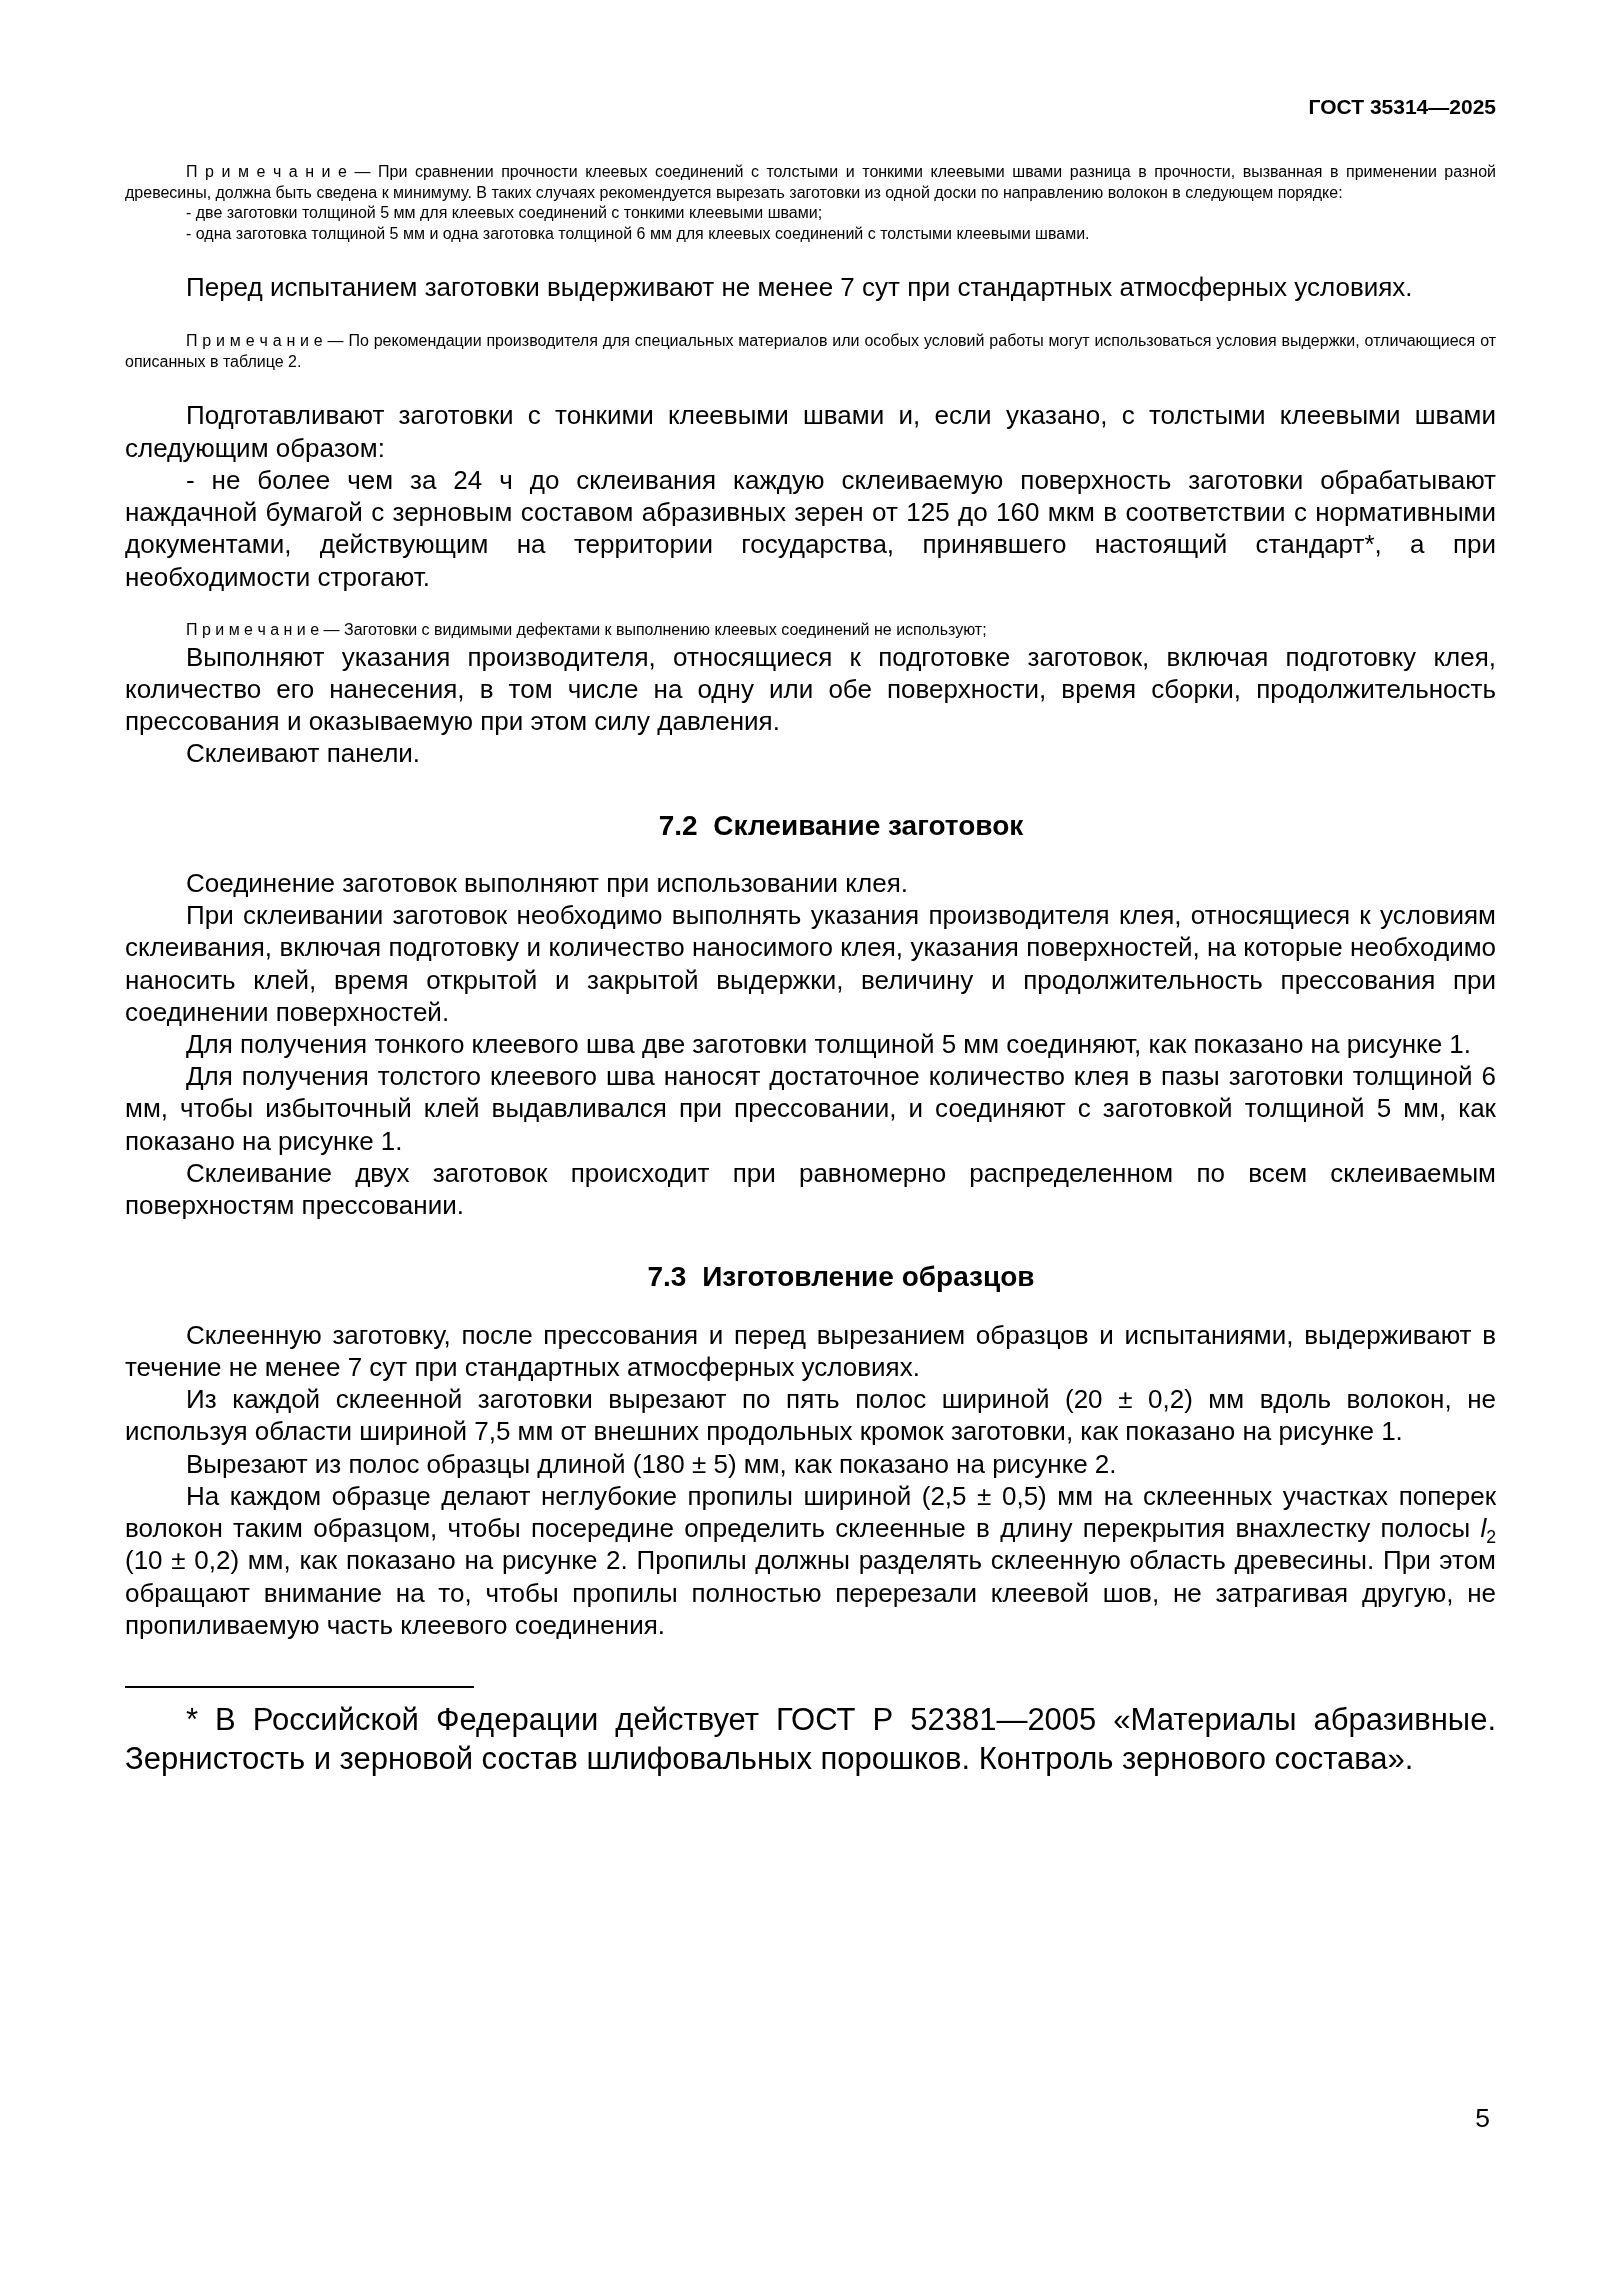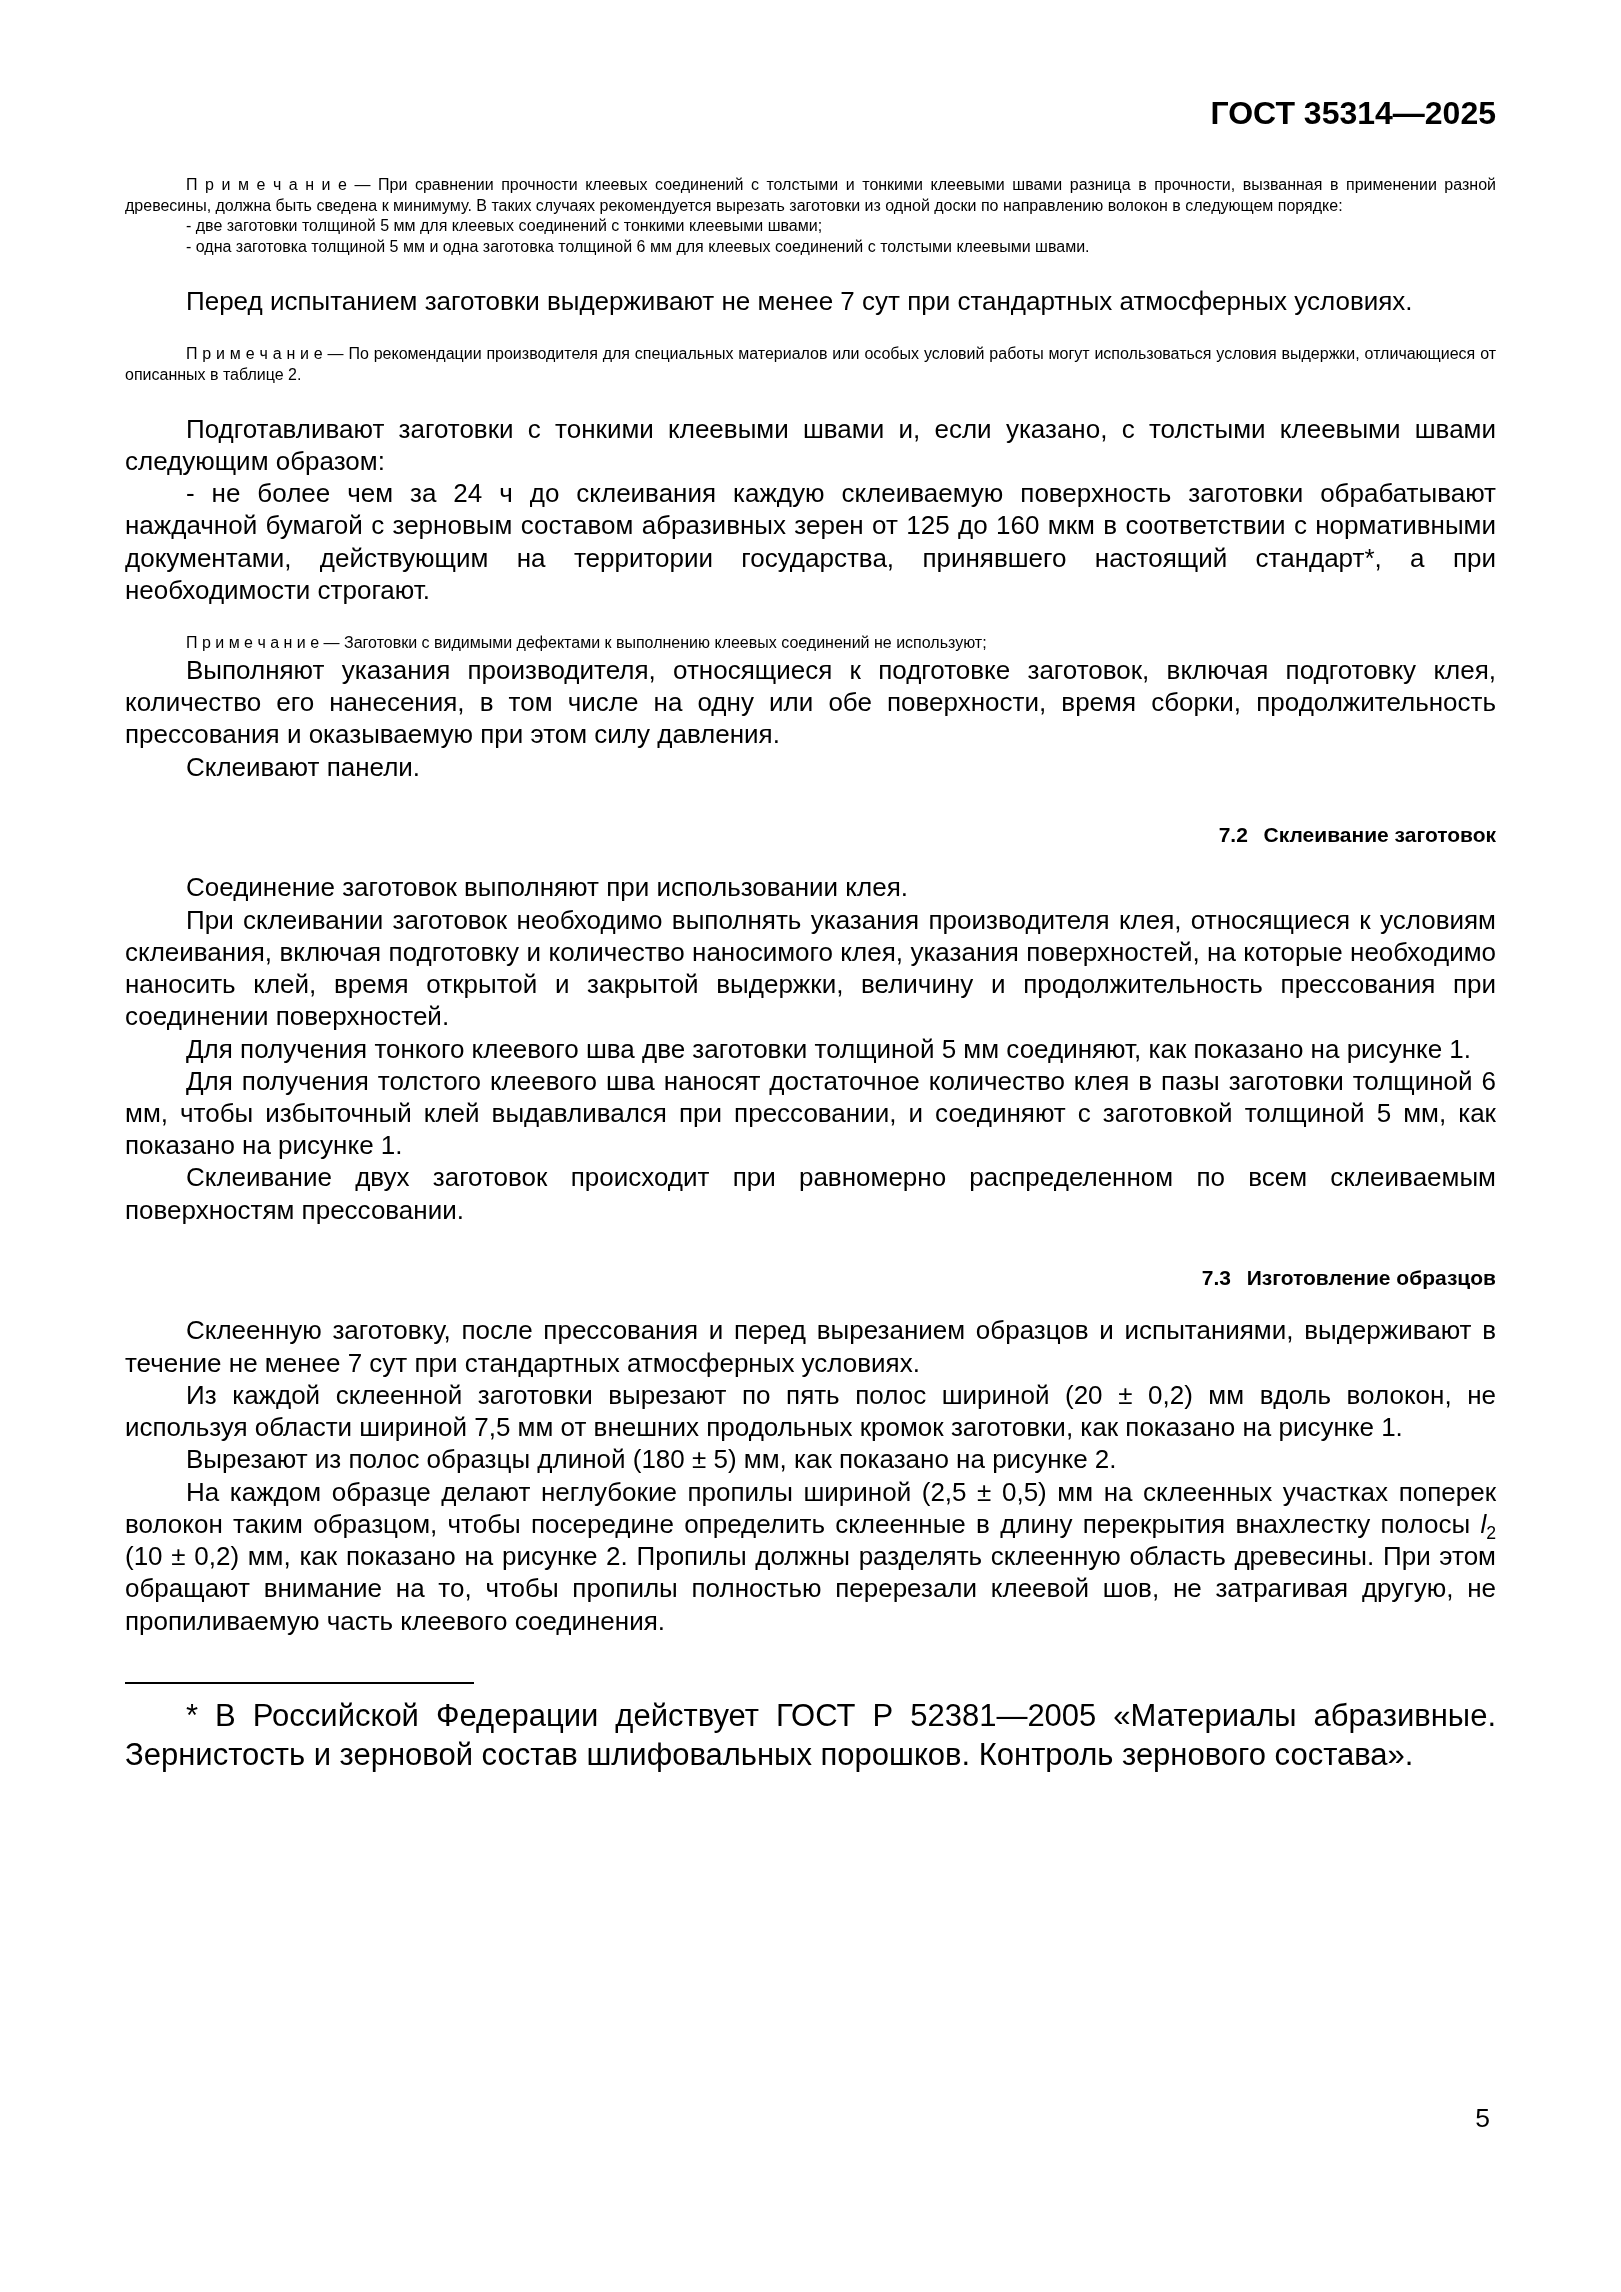--- a/index.html
+++ b/index.html
@@ -10,35 +10,35 @@
     background: #ffffff;
     color: #000000;
     font-family: "Liberation Sans", sans-serif;
     box-sizing: border-box;
     padding: 94px 125px 0 125px;
     overflow: hidden;
   }
   .doc-header {
     text-align: right;
     font-weight: bold;
-    font-size: 32px;
+    font-size: 21px;
     line-height: 1.2;
     margin-bottom: 43px;
   }
   p { margin: 0; text-align: justify; text-indent: 61px; hyphens: auto; }
   .body { font-size: 26px; line-height: 1.24; }
   .note { font-size: 16px; line-height: 1.28; }
   .gap  { margin-top: 27.4px; }
   .heading {
-    font-size: 21px;
+    font-size: 28px;
     font-weight: bold;
     line-height: 1.24;
     margin-top: 39px;
     margin-bottom: 23.5px;
-    text-align: right;
+    text-align: center;
   }
   .heading .ht { margin-left: 15.7px; }
   .var { font-style: italic; }
   sub { font-size: 0.68em; line-height: 0; }
   .footnote-block { margin-top: 45px; }
   .footnote-rule {
     width: 349px;
     height: 0;
     border-top: 2px solid #000000;
     margin: 0 0 11.8px 0;

